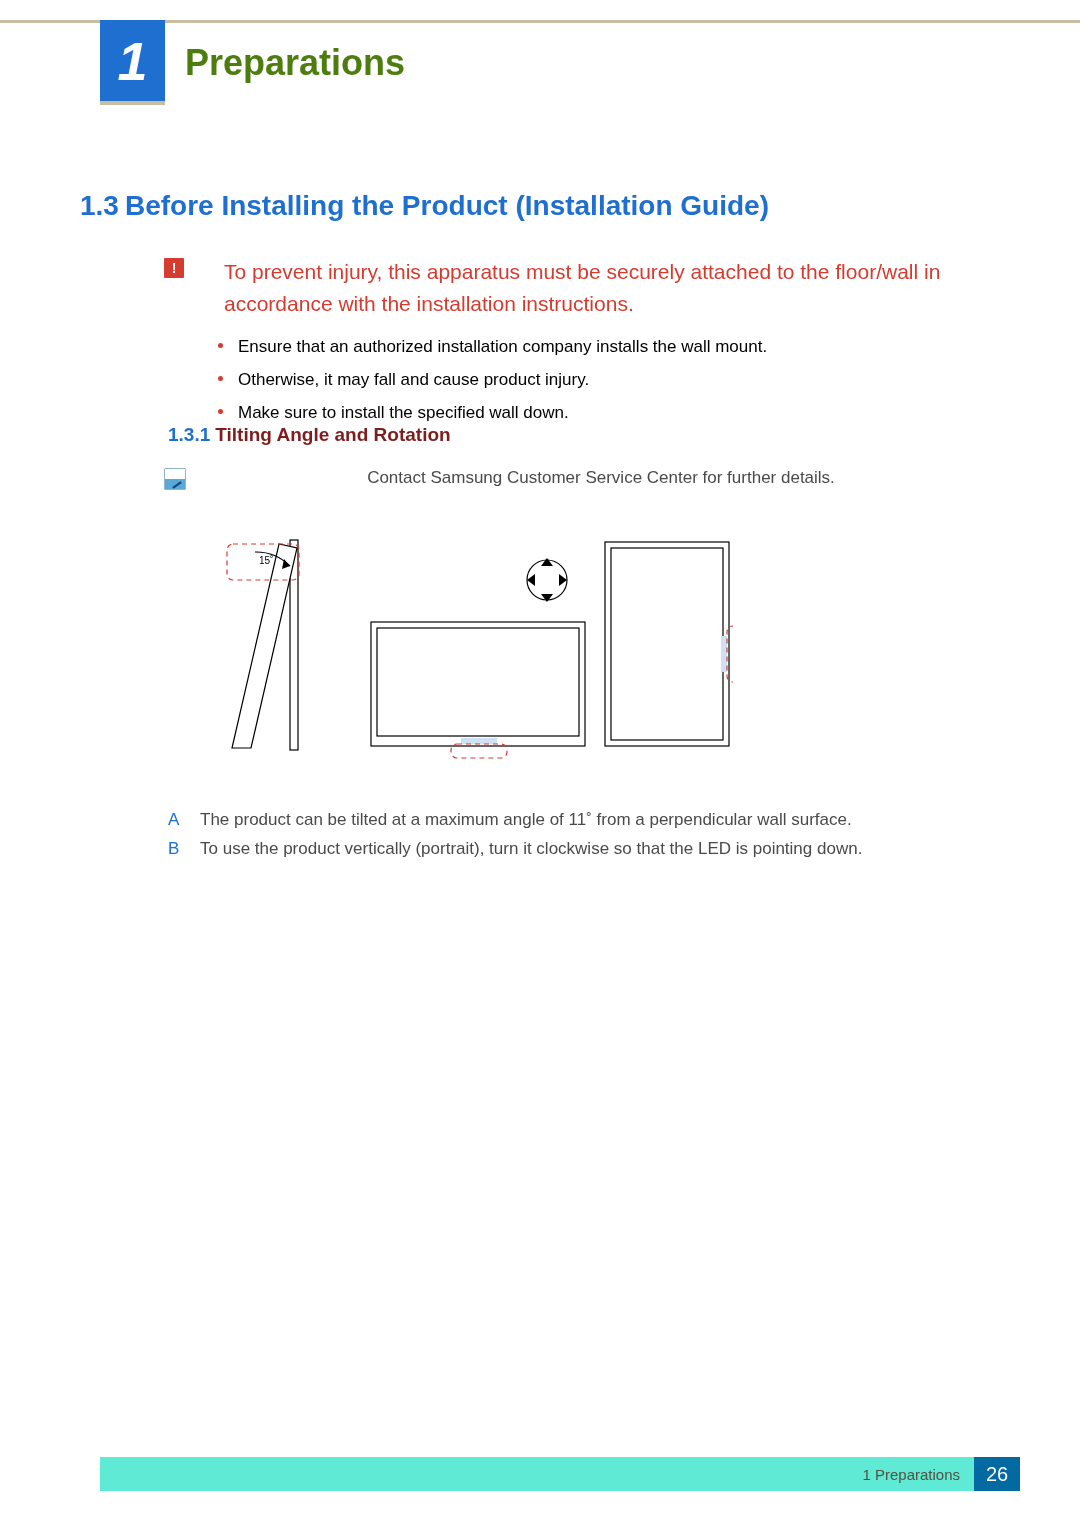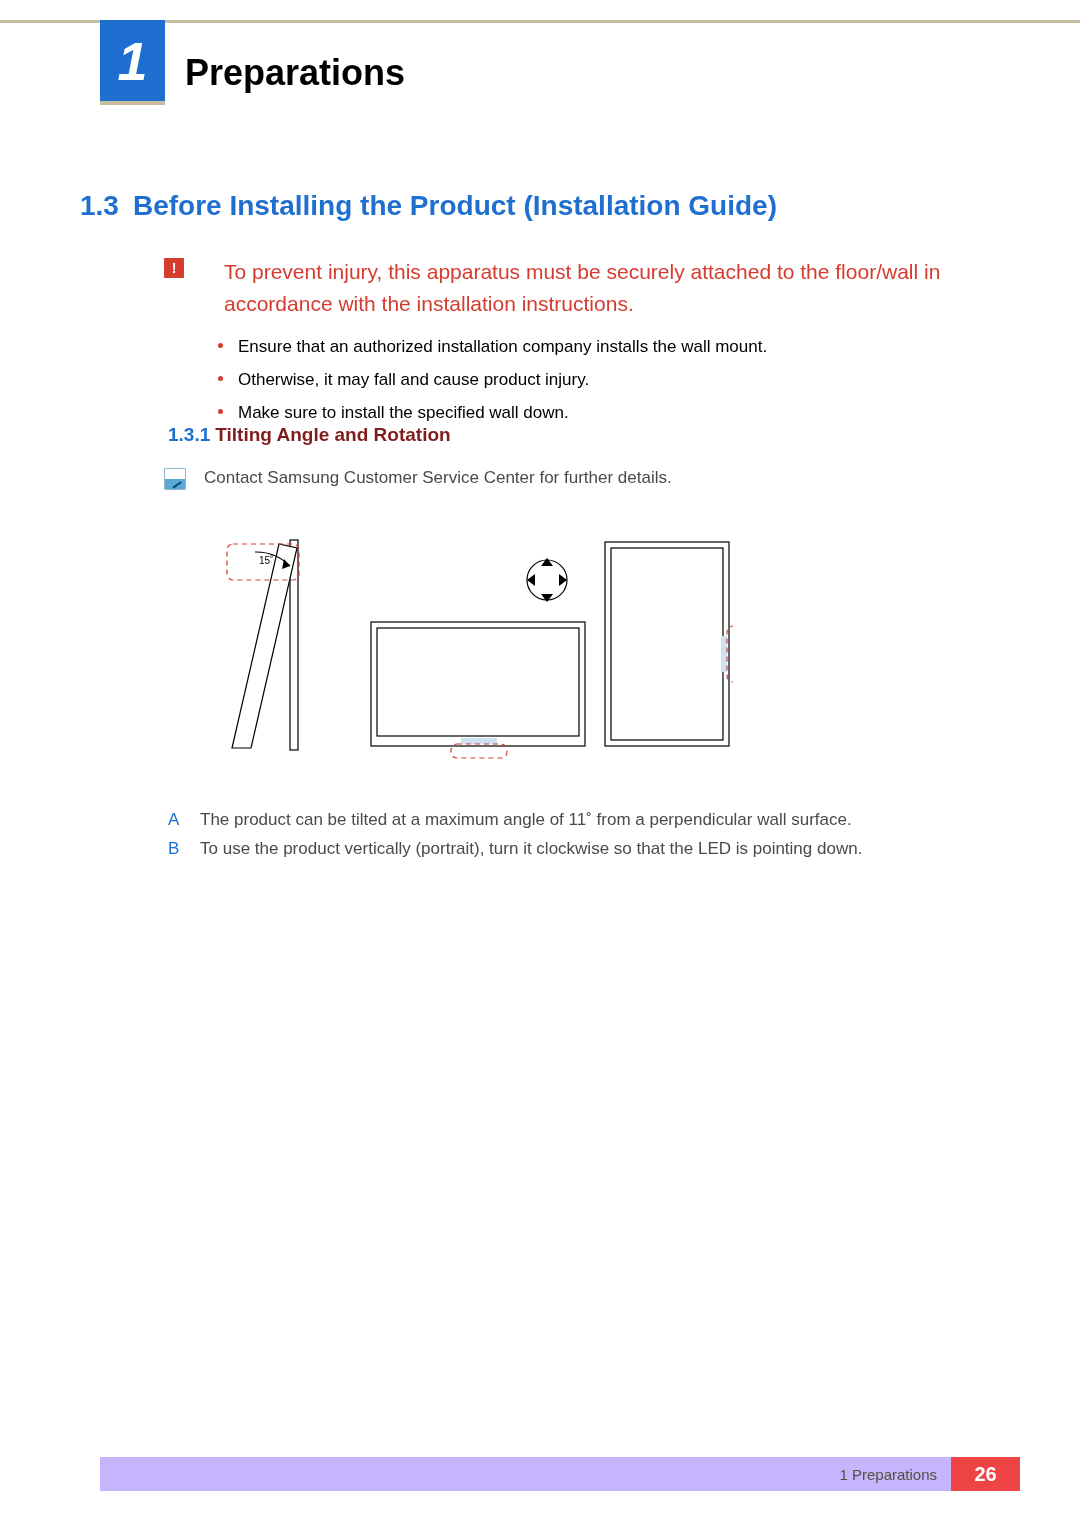--- a/index.html
+++ b/index.html
@@ -8,26 +8,26 @@
 
   
   .header-rule { position: absolute; left: 0; top: 20px; width: 1080px; height: 3px; background: #c8bda1; }
   .chapter-badge {
     position: absolute; left: 100px; top: 20px; width: 65px; height: 85px;
     background: #1f6fd0; color: #ffffff; display: flex; align-items: center; justify-content: center;
     font-size: 54px; font-weight: bold; font-style: italic;
     border-bottom: 4px solid #c8bda1;
   }
   .chapter-title {
-    position: absolute; left: 185px; top: 52px;
-    font-size: 36px; font-weight: bold; color: #000000;
+    position: absolute; left: 185px; top: 42px;
+    font-size: 36px; font-weight: bold; color: #4d7c0f;
   }
 
   
-  .section-row { position: absolute; left: 80px; top: 190px; display: flex; gap: 14px; align-items: flex-end; }
+  .section-row { position: absolute; left: 80px; top: 190px; display: flex; gap: 6px; align-items: flex-end; }
   .section-num { font-size: 28px; font-weight: bold; color: #1f6fd0; }
   .section-title { font-size: 28px; font-weight: bold; color: #1f6fd0; }
 
   
   .warn-block { position: absolute; left: 168px; top: 256px; width: 830px; }
   .warn-icon {
     position: absolute; left: -4px; top: 2px; width: 20px; height: 20px;
     background: #d63b2f; color: #fff; display: flex; align-items: center; justify-content: center;
     font-weight: bold; font-size: 14px; border-radius: 1px;
   }
@@ -47,34 +47,34 @@
   .note-block { position: absolute; left: 168px; top: 468px; width: 830px; }
   .note-icon {
     position: absolute; left: -4px; top: 0; width: 22px; height: 22px;
     background: linear-gradient(180deg,#ffffff 0 50%, #5aa8d6 50% 100%);
     border: 1px solid #8fb6cc; border-radius: 1px;
   }
   .note-icon::after {
     content: ""; position: absolute; right: 3px; bottom: 3px; width: 10px; height: 2px;
     background: #0a4a7a; transform: rotate(-35deg);
   }
-  .note-text { margin-left: 36px; font-size: 17px; color: #4a4a4a; }
+  .note-text { margin-left: 36px; font-size: 17px; color: #4a4a4a; text-align: center; }
 
   
   .figure-wrap { position: absolute; left: 205px; top: 530px; width: 528px; height: 235px; }
 
   
   .item-list { position: absolute; left: 168px; top: 806px; width: 830px; }
   .item-row { display: flex; gap: 14px; font-size: 17px; line-height: 1.7; color: #4a4a4a; }
   .item-key { color: #1f6fd0; width: 18px; flex: 0 0 18px; }
 
   
   .footer-bar { position: absolute; left: 100px; bottom: 36px; right: 60px; height: 34px; display: flex; align-items: stretch; }
-  .footer-beige { flex: 1 1 auto; background: #c4b5fd; display: flex; align-items: center; justify-content: flex-end; padding-right: 14px; color: #55503f; font-size: 15px; }
-  .footer-page { width: 69px; background: #ef4444; color: #ffffff; display: flex; align-items: center; justify-content: center; font-size: 20px; font-weight: bold; }
+  .footer-beige { flex: 1 1 auto; background: #5eead4; display: flex; align-items: center; justify-content: flex-end; padding-right: 14px; color: #55503f; font-size: 15px; }
+  .footer-page { width: 46px; background: #0369a1; color: #ffffff; display: flex; align-items: center; justify-content: center; font-size: 20px; font-weight: normal; }
 </style>
 </head>
 <body>
 
 <div class="page">
 
   <div class="header-rule"></div>
   <div class="chapter-badge">1</div>
   <div class="chapter-title">Preparations</div>
 

